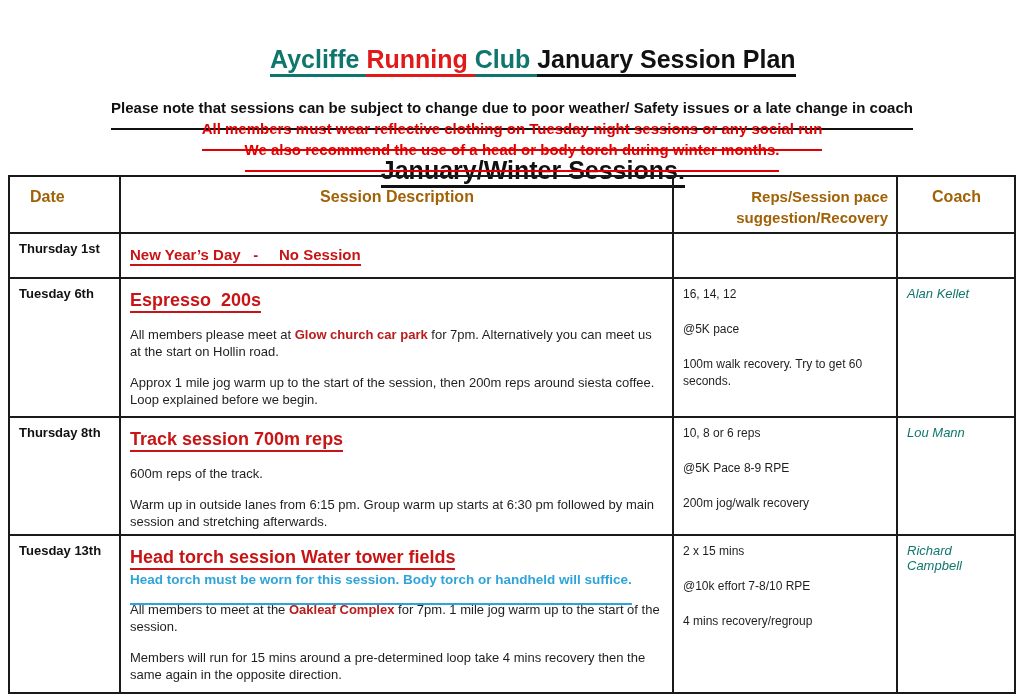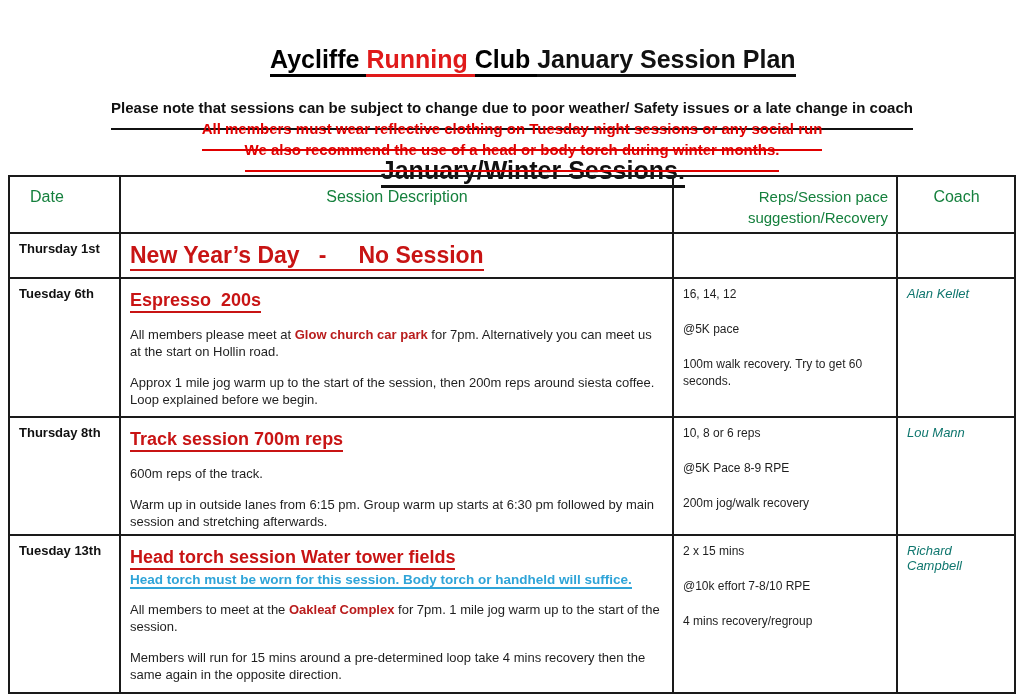--- a/index.html
+++ b/index.html
@@ -10,21 +10,21 @@
     background:#ffffff;
     font-family:"Liberation Sans", sans-serif;
     color:#1f1f1f;
     overflow:hidden;
   }
 
   
   .title-block { position:absolute; top:4px; left:0; width:1024px; text-align:center; }
   .title-line { font-size:25px; font-weight:bold; line-height:37px; white-space:pre-wrap; }
   .u { padding-bottom:1px; border-bottom:3px solid currentColor; }
-  .c-cyan { color:#000000; }
+  .c-cyan { color:#0f766e; }
   .c-red  { color:#e01a1a; }
   .c-blk  { color:#111111; }
 
   
   .notices { position:absolute; top:97px; left:0; width:1024px; text-align:center; }
   .notice-line { font-size:15px; font-weight:bold; line-height:21px; }
   .n-u { border-bottom:2px solid currentColor; padding-bottom:12px; }
   .n-black { color:#111111; }
   .n-red   { color:#e00000; }
 
@@ -33,38 +33,38 @@
     position:absolute; top:175px; left:8px;
     width:1006px;
     border-collapse:collapse; table-layout:fixed;
   }
   .plan-table td {
     border:2px solid #1a1a1a;
     vertical-align:top;
     padding:7px 8px 4px 9px;
     font-size:13px;
   }
-  .hdr td { font-size:16px; font-weight:normal; padding-top:11px; color:#15803d; }
+  .hdr td { font-size:16px; font-weight:bold; padding-top:11px; color:#a16207; }
   .hdr .date-h  { padding-left:20px; }
   .hdr .desc-h  { text-align:center; }
   .hdr .reps-h  { font-size:15px; line-height:21px; padding-left:11px; padding-top:9px;text-align:right; }
   .hdr .coach-h { text-align:center; }
 
   .date-cell { font-weight:bold; font-size:13px; color:#111;border-radius:12px; }
   .desc-cell { padding-left:10px; }
   .sess-title {
     color:#c81414; font-weight:bold; font-size:18px; line-height:24px;
     border-bottom:2px solid #c81414; padding-bottom:1px; white-space:pre-wrap;
   }
-  .sess-title.lg { font-size:23px; }
+  .sess-title.lg { font-size:15px; }
   .title-wrap { margin-top:2px; }
   .subtitle-wrap { margin-top:3px; }
   .sess-subtitle {
     color:#2fa4d8; font-weight:bold; font-size:13.5px;
-    border-bottom:2px solid #2fa4d8; padding-bottom:0px;
+    border-bottom:2px solid #2fa4d8; padding-bottom:16px;
   }
   .bp { font-size:13px; line-height:17px; margin-top:14px; color:#1f1f1f; }
   .bp b { color:#b91c1c; }
   .reps-cell { padding-left:11px; }
   .reps-line { font-size:12px; line-height:17px; margin-bottom:18px; }
   .coach-cell { font-size:12.5px; padding-left:9px; padding-right:2px; color:#0f766e;font-style:italic; }
 </style>
 </head>
 <body>
 

